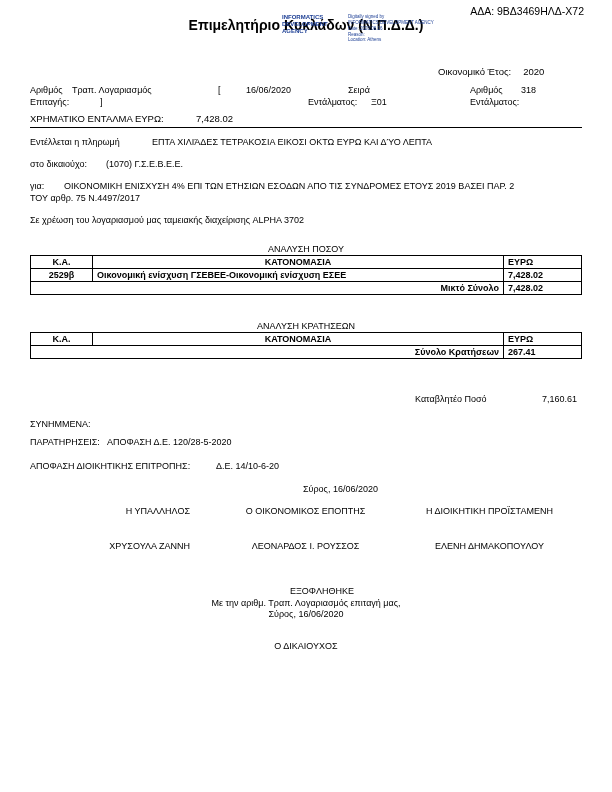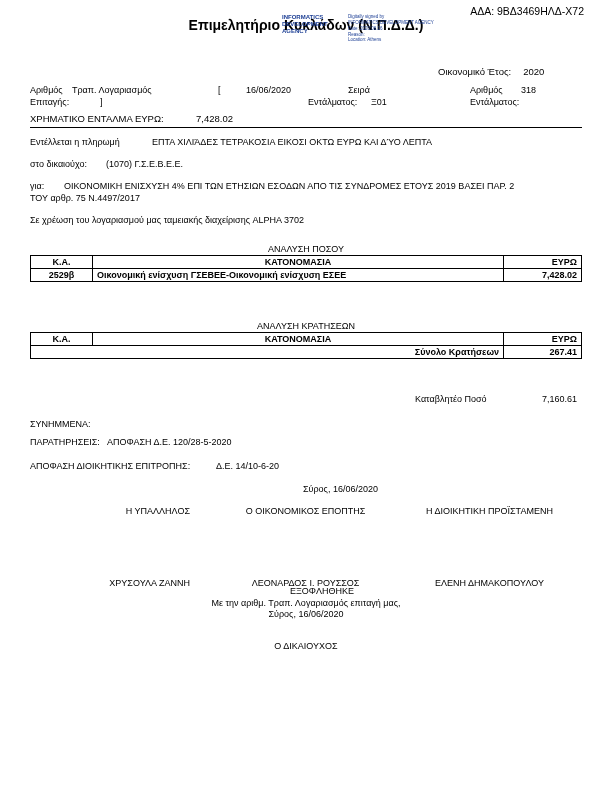--- a/index.html
+++ b/index.html
@@ -65,38 +65,38 @@
   [data-name="amount-table"]     { top: 255px; }
   [data-name="deductions-table"] { top: 332px; }
   table.analysis td {
     border: 1px solid #000;
     padding: 0 4px; height: 13px; line-height: 12px;
     overflow: hidden; white-space: nowrap; font-weight: bold;
   }
   table.analysis col.ka   { width: 62px; }
   table.analysis col.euro { width: 78px; }
   td.c { text-align: center; }
-  td.r { text-align: right; }
+  td.r { }
   td.total-label { text-align: right; padding-right: 10px; }
 
   [data-name="payable-label"] { top: 394px; left: 415px; }
   [data-name="payable-value"] { top: 394px; left: 500px; width: 77px; text-align: right; }
 
   [data-name="attachments-label"] { top: 419px; left: 30px; }
   [data-name="remarks-label"]     { top: 437px; left: 30px; }
   [data-name="remarks-value"]     { top: 437px; left: 107px; }
   [data-name="decision-label"]    { top: 461px; left: 30px; }
   [data-name="decision-value"]    { top: 461px; left: 216px; }
   [data-name="place-date"]        { top: 484px; left: 303px; }
 
   .sig-col-0 { left: 40px;  width: 150px; text-align: right; }
   .sig-col-1 { left: 228px; width: 155px; text-align: center; }
   .sig-col-2 { left: 402px; width: 175px; text-align: center; }
   .sig-role { top: 506px; }
-  .sig-name { top: 578px; }
+  .sig-name { top: 541px; }
 
   [data-name="settlement-title"]  { top: 586px; padding-left: 32px; }
   [data-name="settlement-line1"]  { top: 598px; }
   [data-name="settlement-line2"]  { top: 609px; }
   [data-name="payee-signature-label"] { top: 641px; }
 </style>
 </head>
 <body>
 
 <div class="abs" data-name="ada-code">ΑΔΑ: 9ΒΔ3469ΗΛΔ-Χ72</div>
@@ -154,20 +154,24 @@
       <tr data-name="table-header-row">
     <td class="c" data-name="column-header">Κ.Α.</td>
     <td class="c" data-name="column-header">ΚΑΤΟΝΟΜΑΣΙΑ</td>
     <td class="r" data-name="column-header">ΕΥΡΩ</td>
   </tr>
   <tr data-name="table-row">
     <td class="c" data-name="table-cell-code">2529β</td>
     <td data-name="table-cell-description">Οικονομική ενίσχυση ΓΣΕΒΕΕ-Οικονομική ενίσχυση ΕΣΕΕ</td>
     <td class="r" data-name="table-cell-amount">7,428.02</td>
   </tr>
+  <tr data-name="table-total-row">
+    <td colspan="2" class="total-label" data-name="total-label">Μικτό Σύνολο</td>
+    <td class="r" data-name="total-value">7,428.02</td>
+  </tr>
 </tbody>
   </table>
 
 <div class="centered" data-name="deductions-table-title">ΑΝΑΛΥΣΗ ΚΡΑΤΗΣΕΩΝ</div>
 <table class="analysis" data-name="deductions-table">
   <colgroup>
       <col class="ka">
       <col>
       <col class="euro">
     </colgroup>

